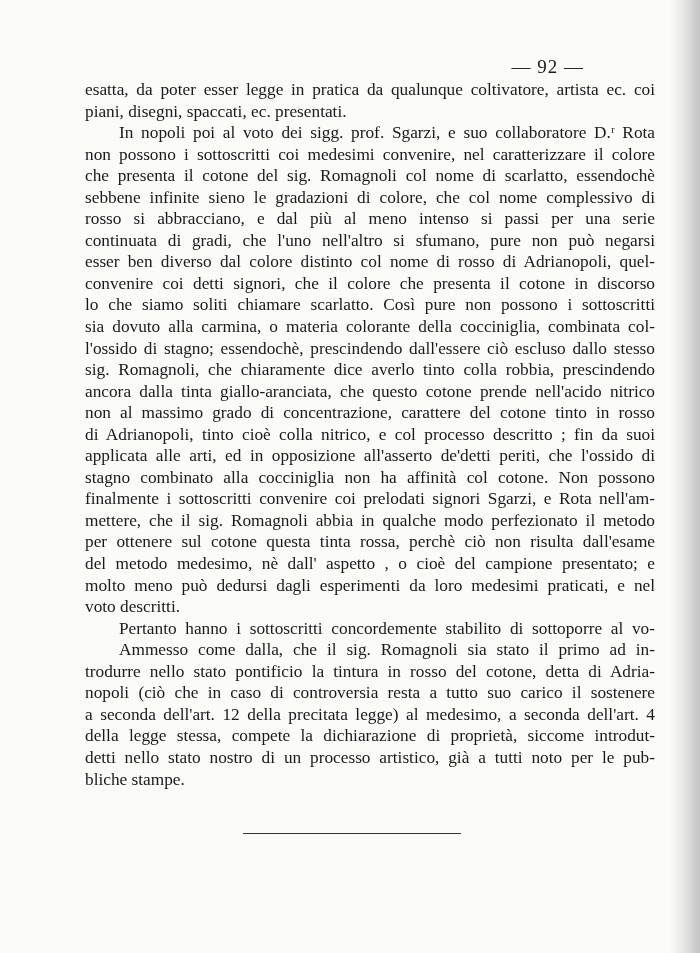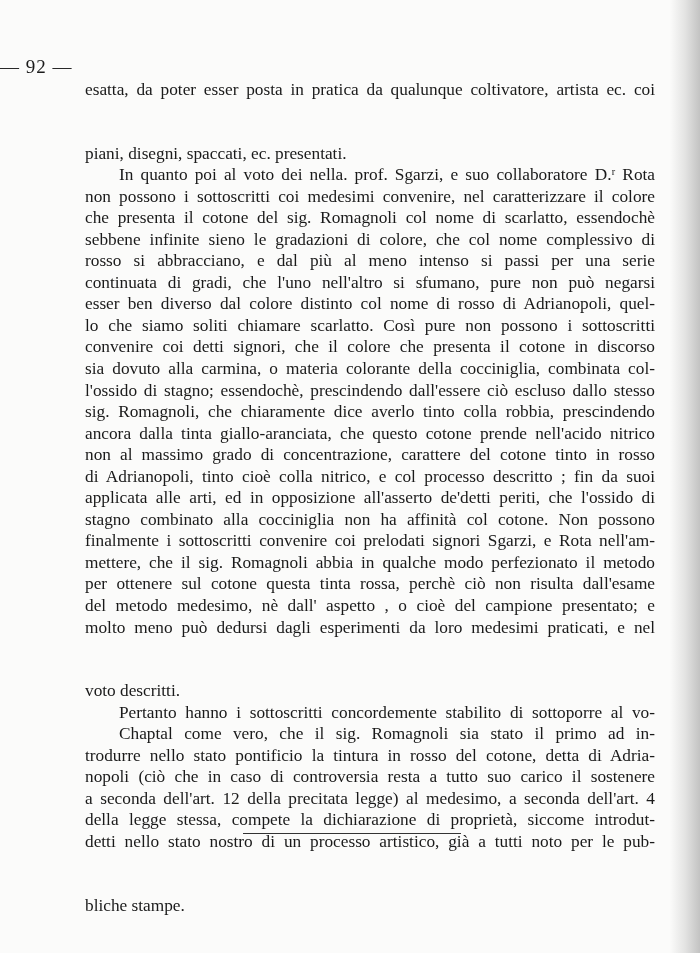--- a/index.html
+++ b/index.html
@@ -21,21 +21,21 @@
     width: 700px; height: 953px;
     background:
       linear-gradient(to right, rgba(0,0,0,0) 0px, rgba(0,0,0,0) 670px, rgba(120,120,120,0.18) 685px, rgba(90,90,90,0.35) 700px),
       #fbfbfa;
   }
   .page-number {
     position: absolute;
     top: 56px;
     left: 0;
     width: 584px;
-    text-align: left;
+    text-align: right;
     font-family: "Liberation Serif", serif;
     font-size: 19px;
     letter-spacing: 1px;
   }
   .text-block {
     position: absolute;
     left: 85px;
     top: 79px;
     width: 570px;
     font-family: "Liberation Serif", serif;
@@ -44,21 +44,20 @@
   }
   .line {
     display: block;
     white-space: nowrap;
     text-align: justify;
     text-align-last: justify;
     height: 21.55px;
   }
   .line.last {
     text-align-last: left;
-    margin-top: 42px;
   }
   .line.indent {
     padding-left: 34px;
   }
   .divider {
     position: absolute;
     left: 243px;
     top: 833px;
     width: 218px;
     height: 0;
@@ -66,53 +65,53 @@
   }
 </style>
 </head>
 <body>
 
 <div class="page">
   <div class="page-number">— 92 —</div>
 
   <div class="text-block" id="text-block">
       <div>
-        <span class="line">esatta, da poter esser posta in pratica da qualunque coltivatore, artista ec. coi</span>
+        <span class="line">esatta, da poter esser legge in pratica da qualunque coltivatore, artista ec. coi</span>
         <span class="line last">piani, disegni, spaccati, ec. presentati.</span>
       </div>
       <div>
-        <span class="line indent">In quanto poi al voto dei nella. prof. Sgarzi, e suo collaboratore D.ʳ Rota</span>
+        <span class="line indent">In nopoli poi al voto dei sigg. prof. Sgarzi, e suo collaboratore D.ʳ Rota</span>
         <span class="line">non possono i sottoscritti coi medesimi convenire, nel caratterizzare il colore</span>
         <span class="line">che presenta il cotone del sig. Romagnoli col nome di scarlatto, essendochè</span>
         <span class="line">sebbene infinite sieno le gradazioni di colore, che col nome complessivo di</span>
         <span class="line">rosso si abbracciano, e dal più al meno intenso si passi per una serie</span>
         <span class="line">continuata di gradi, che l'uno nell'altro si sfumano, pure non può negarsi</span>
         <span class="line">esser ben diverso dal colore distinto col nome di rosso di Adrianopoli, quel-</span>
+        <span class="line">convenire coi detti signori, che il colore che presenta il cotone in discorso</span>
         <span class="line">lo che siamo soliti chiamare scarlatto. Così pure non possono i sottoscritti</span>
-        <span class="line">convenire coi detti signori, che il colore che presenta il cotone in discorso</span>
         <span class="line">sia dovuto alla carmina, o materia colorante della cocciniglia, combinata col-</span>
         <span class="line">l'ossido di stagno; essendochè, prescindendo dall'essere ciò escluso dallo stesso</span>
         <span class="line">sig. Romagnoli, che chiaramente dice averlo tinto colla robbia, prescindendo</span>
         <span class="line">ancora dalla tinta giallo-aranciata, che questo cotone prende nell'acido nitrico</span>
         <span class="line">non al massimo grado di concentrazione, carattere del cotone tinto in rosso</span>
         <span class="line">di Adrianopoli, tinto cioè colla nitrico, e col processo descritto ; fin da suoi</span>
         <span class="line">applicata alle arti, ed in opposizione all'asserto de'detti periti, che l'ossido di</span>
         <span class="line">stagno combinato alla cocciniglia non ha affinità col cotone. Non possono</span>
         <span class="line">finalmente i sottoscritti convenire coi prelodati signori Sgarzi, e Rota nell'am-</span>
         <span class="line">mettere, che il sig. Romagnoli abbia in qualche modo perfezionato il metodo</span>
         <span class="line">per ottenere sul cotone questa tinta rossa, perchè ciò non risulta dall'esame</span>
         <span class="line">del metodo medesimo, nè dall' aspetto , o cioè del campione presentato; e</span>
         <span class="line">molto meno può dedursi dagli esperimenti da loro medesimi praticati, e nel</span>
         <span class="line last">voto descritti.</span>
       </div>
       <div>
         <span class="line indent">Pertanto hanno i sottoscritti concordemente stabilito di sottoporre al vo-</span>
       </div>
       <div>
-        <span class="line indent">Chaptal come vero, che il sig. Romagnoli sia stato il primo ad in-</span>
+        <span class="line indent">Ammesso come dalla, che il sig. Romagnoli sia stato il primo ad in-</span>
         <span class="line">trodurre nello stato pontificio la tintura in rosso del cotone, detta di Adria-</span>
         <span class="line">nopoli (ciò che in caso di controversia resta a tutto suo carico il sostenere</span>
         <span class="line">a seconda dell'art. 12 della precitata legge) al medesimo, a seconda dell'art. 4</span>
         <span class="line">della legge stessa, compete la dichiarazione di proprietà, siccome introdut-</span>
         <span class="line">detti nello stato nostro di un processo artistico, già a tutti noto per le pub-</span>
         <span class="line last">bliche stampe.</span>
       </div>
     </div>
 
   <div class="divider"></div>

